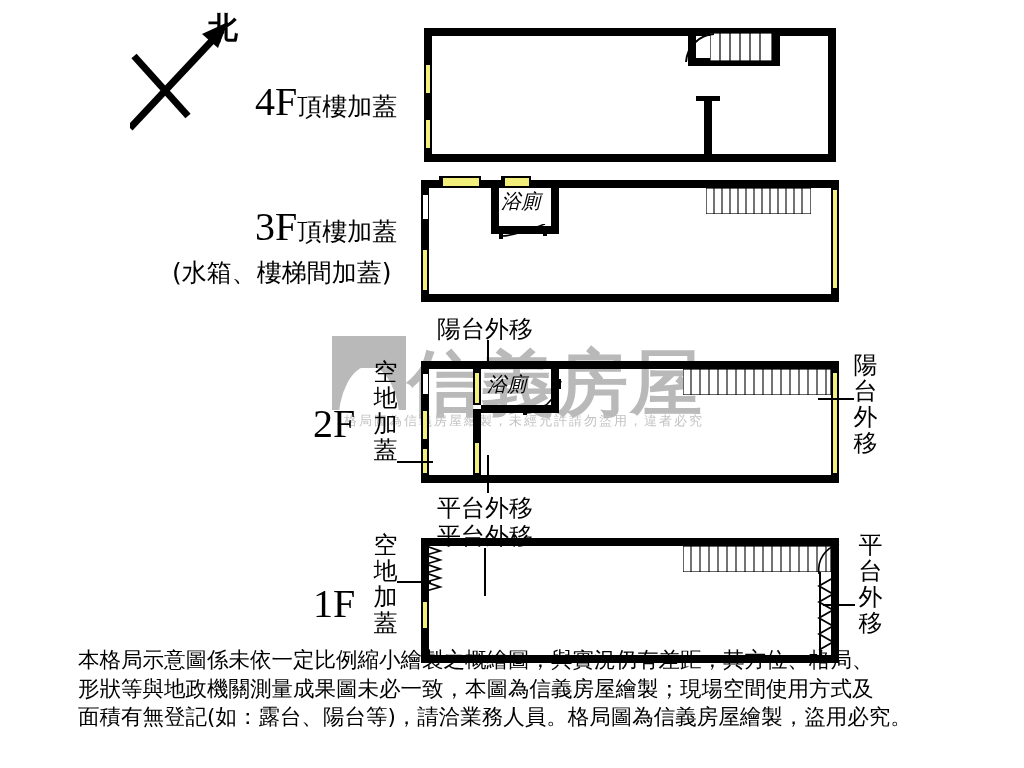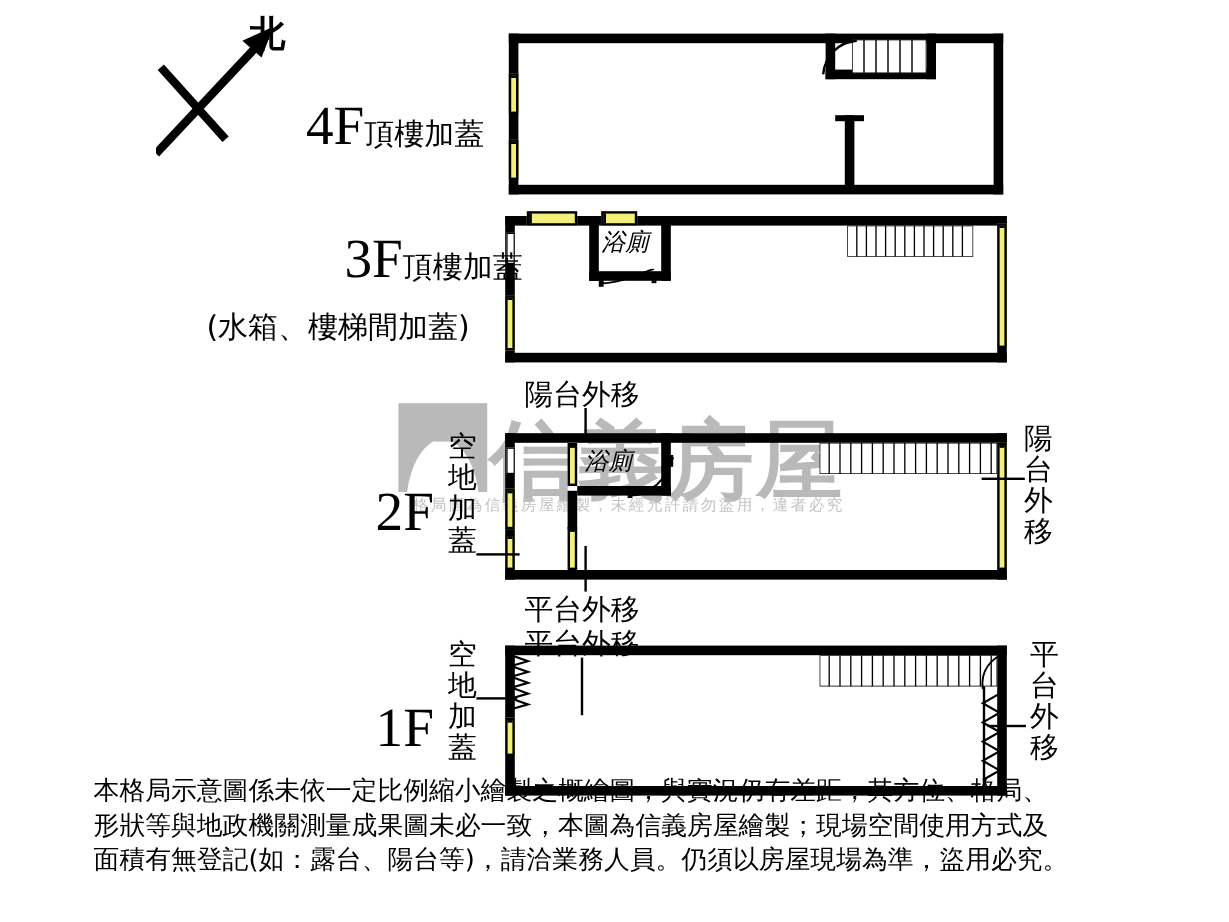--- a/index.html
+++ b/index.html
@@ -45,21 +45,21 @@
 
   
   .north{position:absolute;left:130px;top:8px;width:130px;height:125px;z-index:3;}
   .north-label{
     position:absolute;left:78px;top:0px;font-size:30px;font-weight:bold;
     font-family:"DejaVu Sans","Liberation Sans",sans-serif;
   }
 
   
   .fl-num{
-    font-size:46px;font-weight:normal;
+    font-size:40px;font-weight:normal;
     font-family:"Liberation Serif","DejaVu Serif",serif;
   }
   .fl-cn{
     font-size:25px;
     font-family:"DejaVu Sans","Liberation Sans",sans-serif;
   }
   .label-row{position:absolute;white-space:nowrap;display:flex;align-items:baseline;z-index:4;}
 
   .sub-label{
     position:absolute;white-space:nowrap;z-index:4;
@@ -157,21 +157,21 @@
     </svg>
 
     <svg style="position:absolute;left:256px;top:4px;" width="40" height="34">
       <path d="M34 2 A30 30 0 0 0 6 30" fill="none" stroke="#000" stroke-width="2"></path>
     </svg>
 
     <div class="wall" style="left:280px;top:68px;width:8px;height:62px;"></div>
     <div class="wall" style="left:272px;top:68px;width:24px;height:5px;"></div>
   </div>
 
-  <div class="label-row" style="left:255px;top:189px;margin-left:32px;">
+  <div class="label-row" style="left:255px;top:203px;">
     <span class="fl-num">3F</span>
     <span class="fl-cn">頂樓加蓋</span>
   </div>
   <div class="sub-label" style="left:172px;top:256px;">(水箱、樓梯間加蓋)</div>
 
   <div class="plan" style="left:421px;top:172px;width:418px;height:130px;">
     <div class="wall" style="left:0;top:8px;width:418px;height:8px;"></div>
     <div class="wall" style="left:0;top:122px;width:418px;height:8px;"></div>
     <div class="wall" style="left:0;top:8px;width:8px;height:122px;"></div>
     <div class="wall" style="left:410px;top:8px;width:8px;height:122px;"></div>
@@ -319,16 +319,16 @@
     </svg>
 
     <svg style="position:absolute;left:392px;top:4px;" width="30" height="38">
       <path d="M26 2 C 12 6, 4 18, 6 32" fill="none" stroke="#000" stroke-width="1.6"></path>
     </svg>
   </div>
 
   <div class="disclaimer">
     <div>本格局示意圖係未依一定比例縮小繪製之概繪圖，與實況仍有差距，其方位、格局、</div>
     <div>形狀等與地政機關測量成果圖未必一致，本圖為信義房屋繪製；現場空間使用方式及</div>
-    <div>面積有無登記(如：露台、陽台等)，請洽業務人員。仍須以房屋現場為準，盜用必究。</div>
+    <div>面積有無登記(如：露台、陽台等)，請洽業務人員。格局圖為信義房屋繪製，盜用必究。</div>
   </div>
 
 </div>
 
 </body></html>

